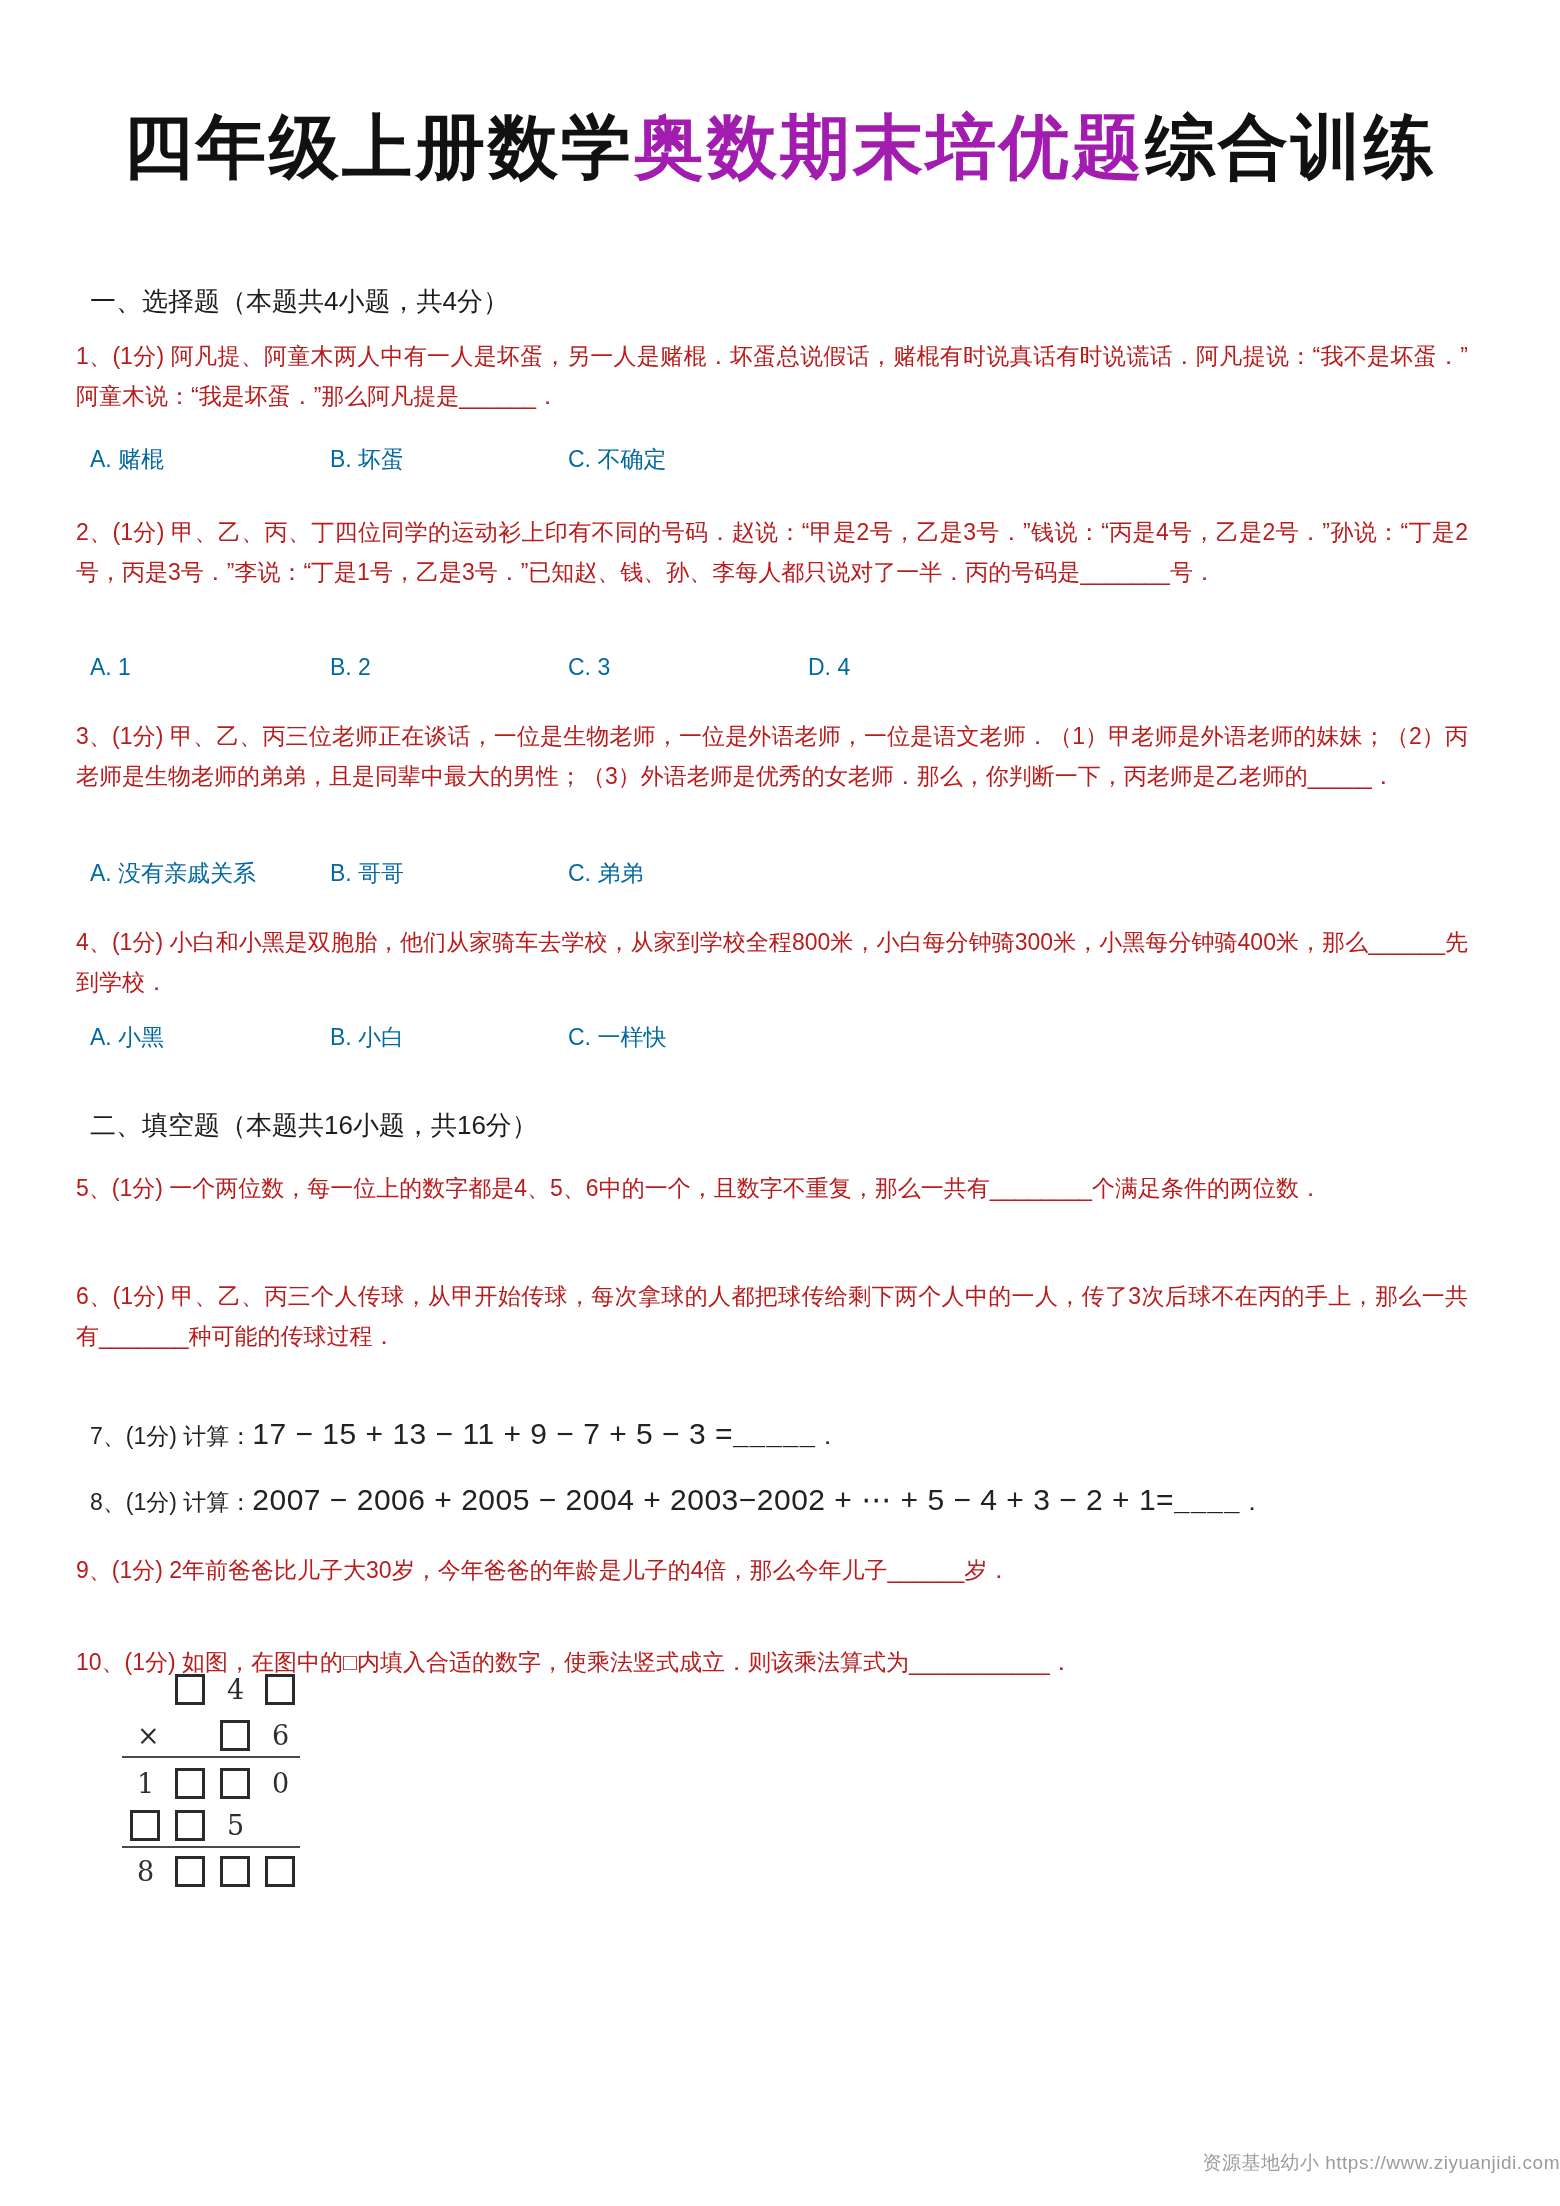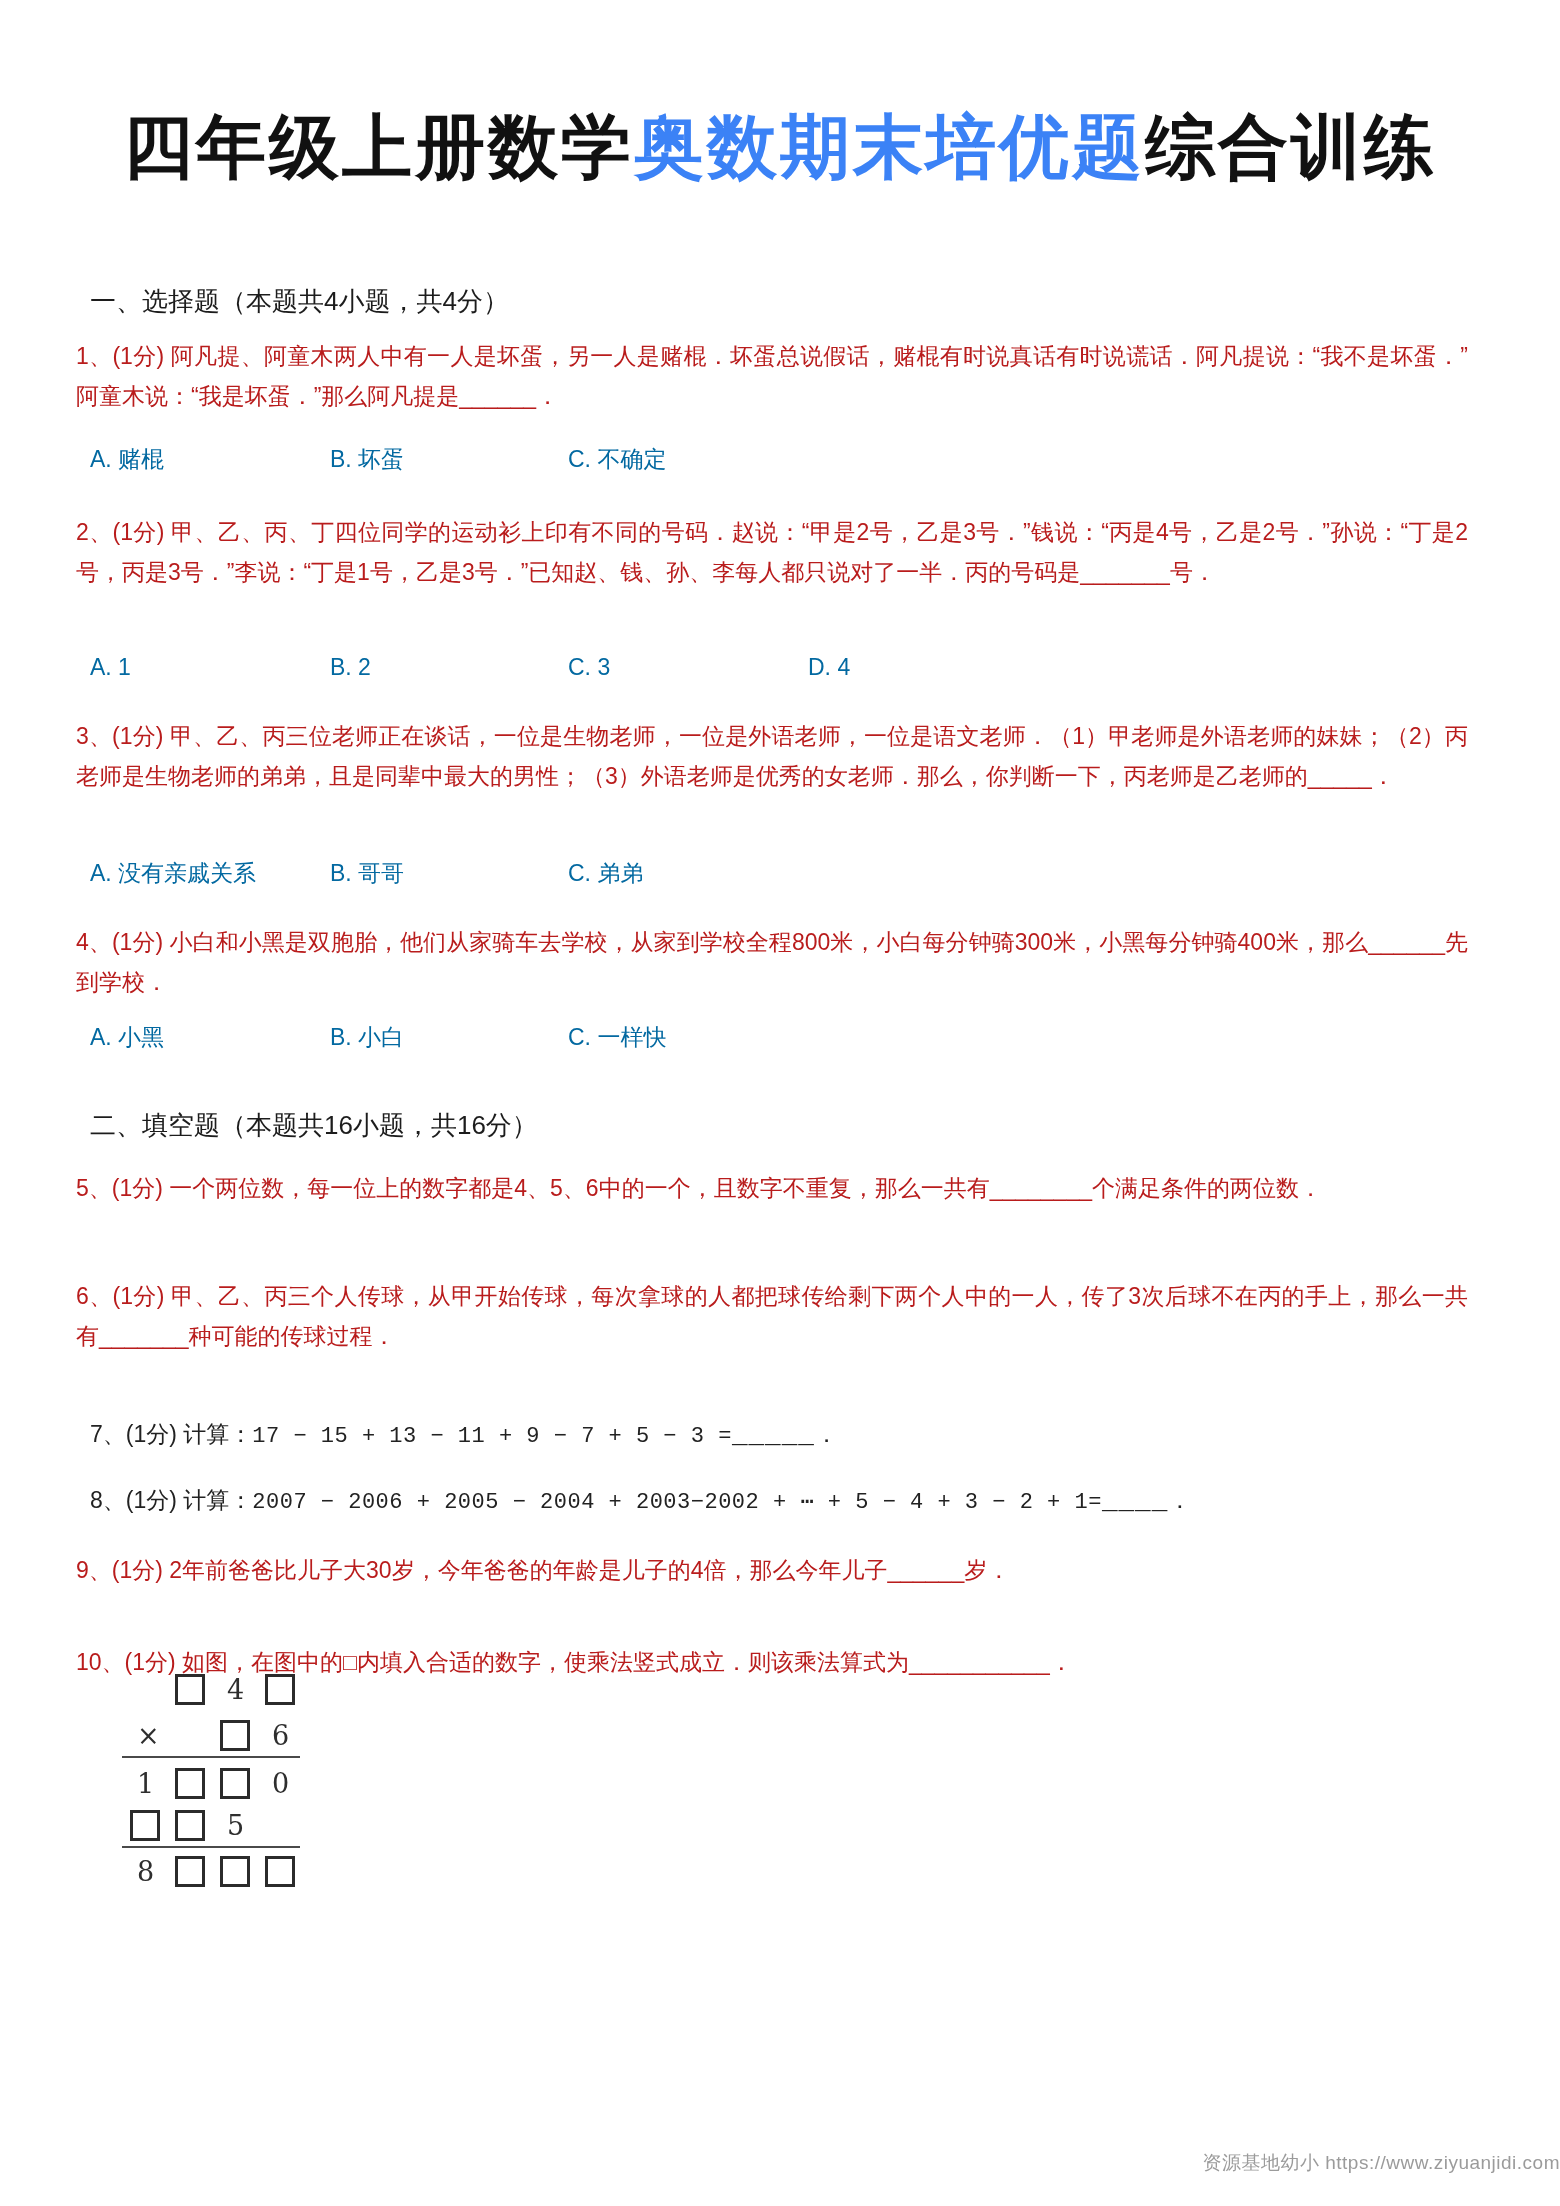--- a/index.html
+++ b/index.html
@@ -27,21 +27,21 @@
   }
   .opts{
     position:absolute;left:90px;width:1392px;
     display:grid;grid-template-columns:240px 238px 240px 1fr;
     font-size:23px;line-height:30px;color:#0369a1;
   }
   .calc{
     position:absolute;left:90px;width:1420px;
     font-size:23px;line-height:44px;white-space:nowrap;color:#222;
   }
-  .formula{font-family:Liberation Mono, monospace;font-size:22px;letter-spacing:0.5px;text-align:right;}
+  .formula{font-family:Liberation Sans, sans-serif;font-size:30px;letter-spacing:0.5px;text-align:right;}
   .blank{font-family:Liberation Mono, monospace;font-size:26px;letter-spacing:1px;}
   .mult{position:absolute;left:122px;top:1668px;width:200px;}
   .mrow{display:flex;height:30px;align-items:center;padding-left:8px;}
   .mcell{width:45px;height:30px;display:flex;align-items:center;justify-content:flex-start;
          font-family:"DejaVu Serif",serif;font-size:27px;color:#2e2e2e;}
   .mcell.digit{padding-left:7px;width:38px;}
   .mcell .box{width:24px;height:25px;border:3px solid #2b2b2b;background:#fff;}
   .mrule{width:178px;height:2px;background:#4a4a4a;}
   .mult > :nth-child(1){margin-top:6px;}
   .mult > :nth-child(2){margin-top:16px;}
@@ -53,21 +53,21 @@
   .footer{
     position:absolute;top:2150px;left:0;width:100%;
     text-align:right;font-size:19px;color:#9b9b9b;letter-spacing:0.5px;
   }
 </style>
 </head>
 <body>
 
 <div class="page">
 
-  <div class="title"><span>四年级上册数学</span><span style="color: #3b82f6;">奥数期末培优题</span><span>综合训练</span></div>
+  <div class="title"><span>四年级上册数学</span><span style="color: #a21caf;">奥数期末培优题</span><span>综合训练</span></div>
 
   <div class="sec-heading" style="top:286px">一、选择题（本题共4小题，共4分）</div>
 
   <div class="q" style="top:336px">1、(1分) 阿凡提、阿童木两人中有一人是坏蛋，另一人是赌棍．坏蛋总说假话，赌棍有时说真话有时说谎话．阿凡提说：“我不是坏蛋．” 阿童木说：“我是坏蛋．”那么阿凡提是______．</div>
   <div class="opts" style="top:444px">
     <span>A. 赌棍</span>
     <span>B. 坏蛋</span>
     <span>C. 不确定</span>
   </div>
 

